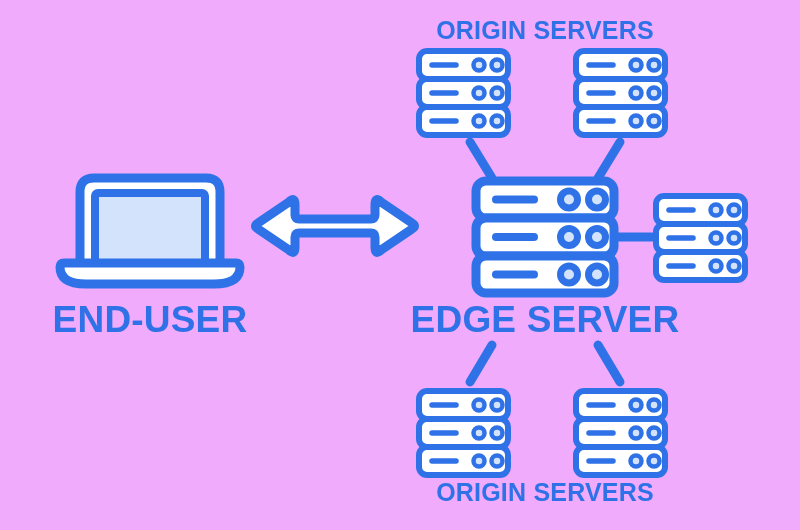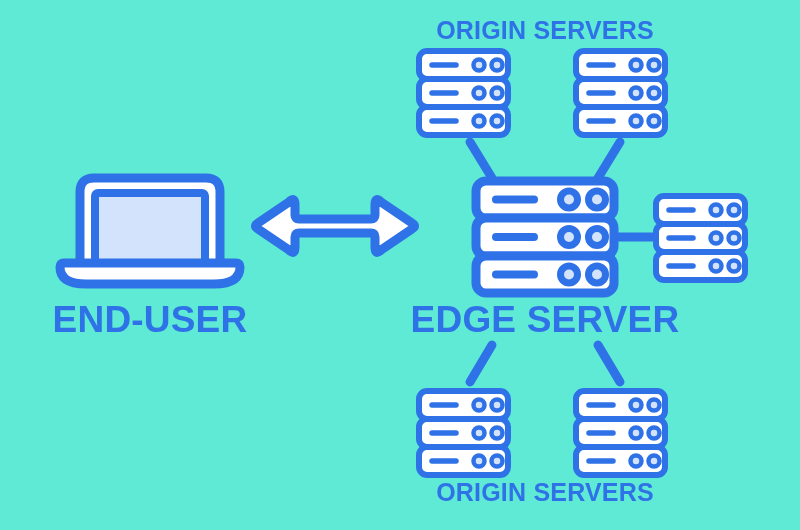--- a/index.html
+++ b/index.html
@@ -8,21 +8,21 @@
     padding: 0;
     background: #ffffff;
   }
   body {
     font-family: "Liberation Sans", sans-serif;
   }
   #diagram-root {
     position: relative;
     width: 800px;
     height: 530px;
-    background: #5eead4;
+    background: #f0abfc;
     overflow: hidden;
   }
   #diagram-svg {
     position: absolute;
     top: 0;
     left: 0;
     width: 800px;
     height: 530px;
     display: block;
   }

